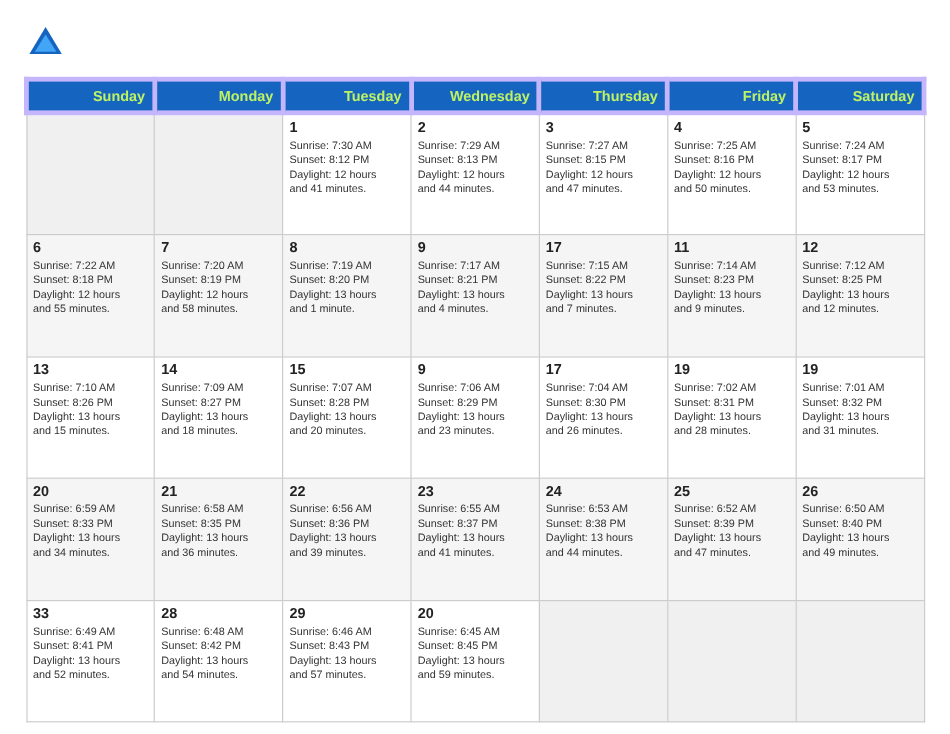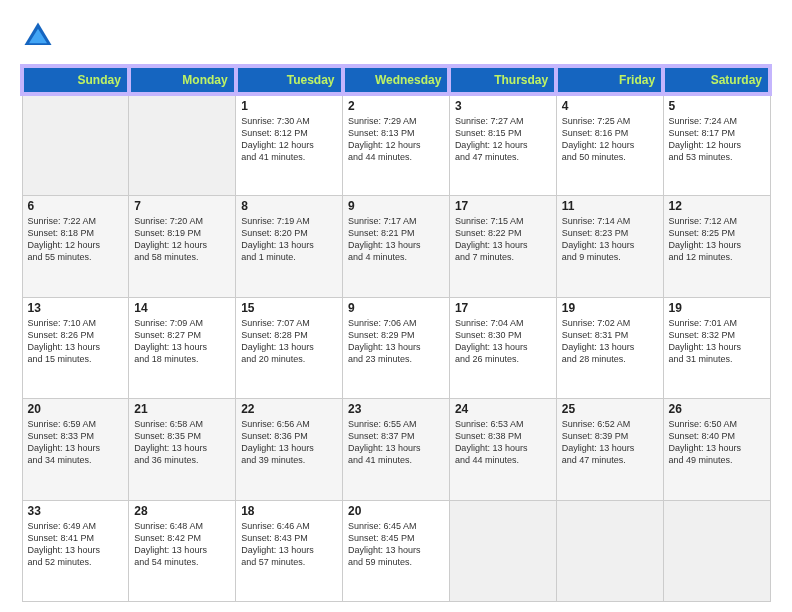--- a/index.html
+++ b/index.html
@@ -254,21 +254,21 @@
         <tr>
           <td>
             <div class="day-num">33</div>
             <div class="cell-text">Sunrise: 6:49 AM<br>Sunset: 8:41 PM<br>Daylight: 13 hours<br>and 52 minutes.</div>
           </td>
           <td>
             <div class="day-num">28</div>
             <div class="cell-text">Sunrise: 6:48 AM<br>Sunset: 8:42 PM<br>Daylight: 13 hours<br>and 54 minutes.</div>
           </td>
           <td>
-            <div class="day-num">18</div>
+            <div class="day-num">29</div>
             <div class="cell-text">Sunrise: 6:46 AM<br>Sunset: 8:43 PM<br>Daylight: 13 hours<br>and 57 minutes.</div>
           </td>
           <td>
             <div class="day-num">20</div>
             <div class="cell-text">Sunrise: 6:45 AM<br>Sunset: 8:45 PM<br>Daylight: 13 hours<br>and 59 minutes.</div>
           </td>
           <td class="empty"></td>
           <td class="empty"></td>
           <td class="empty"></td>
         </tr>

